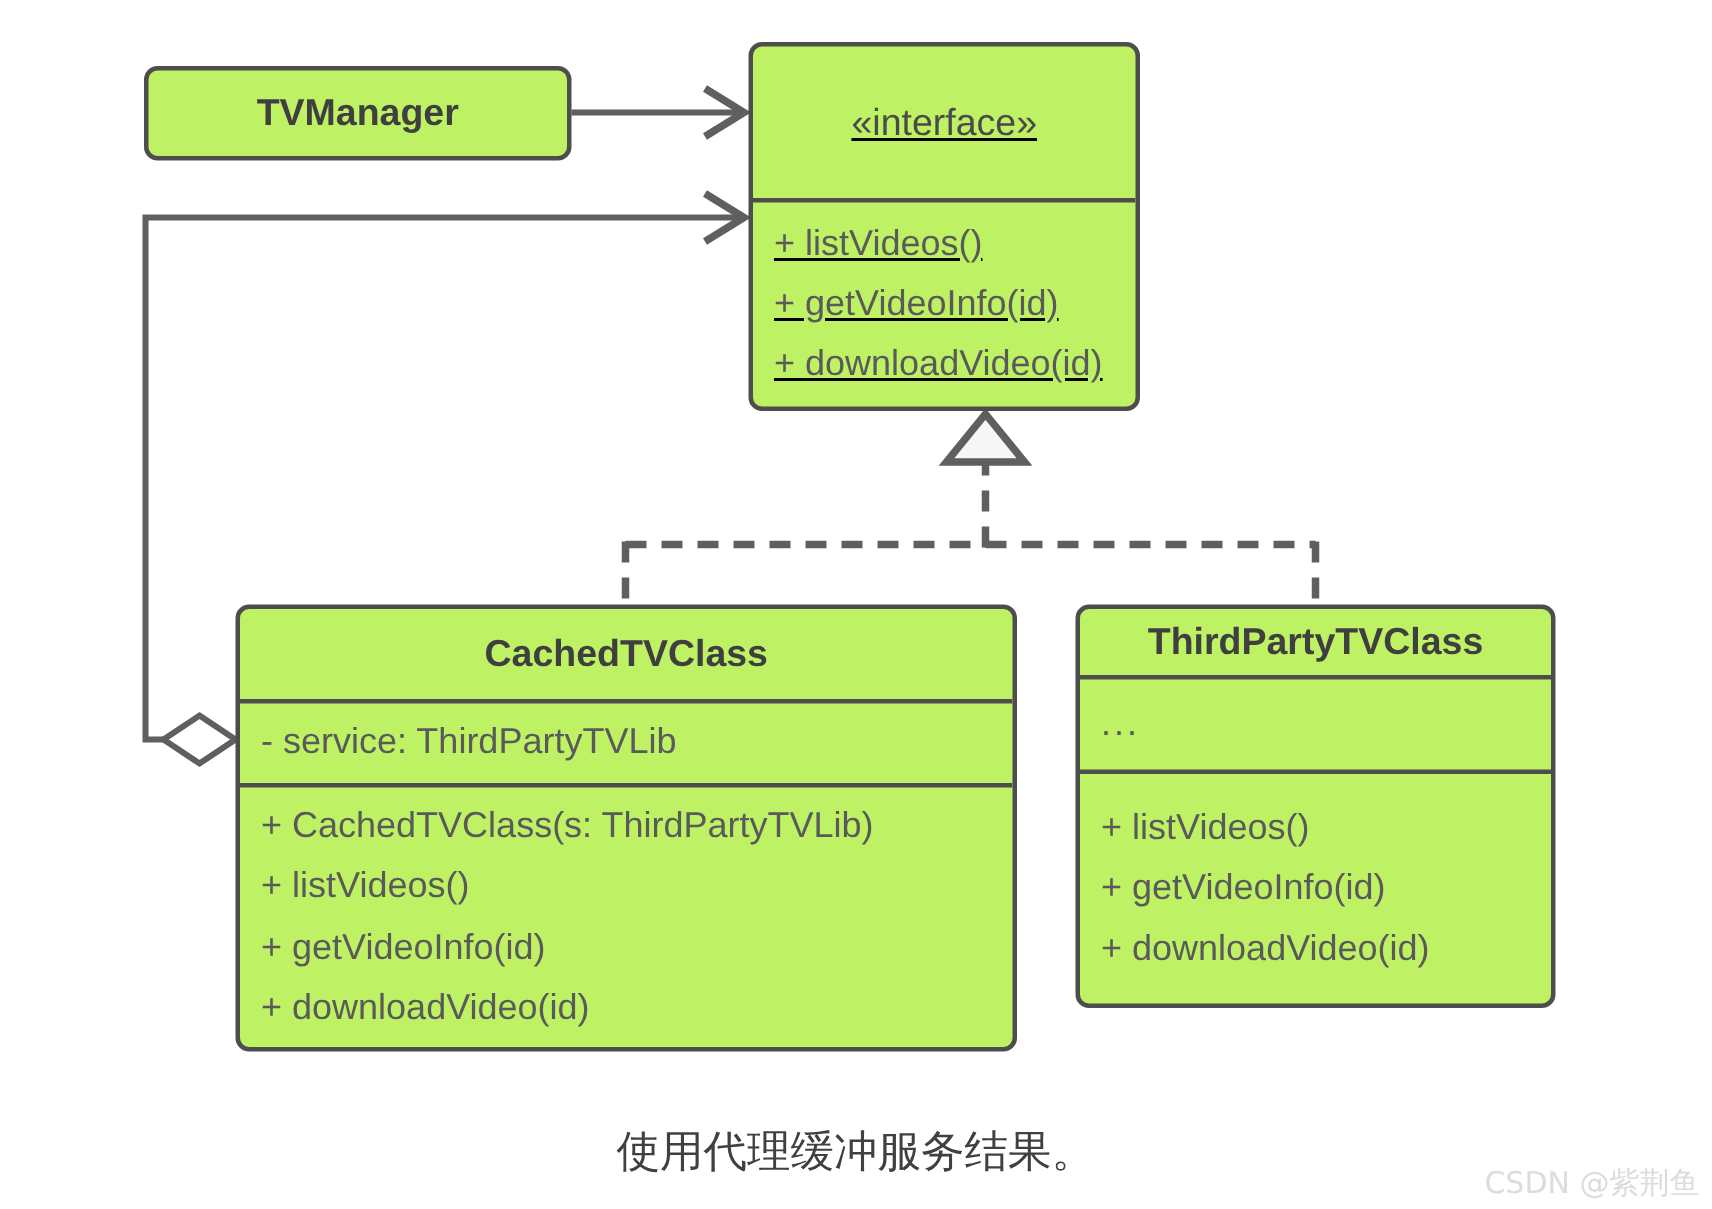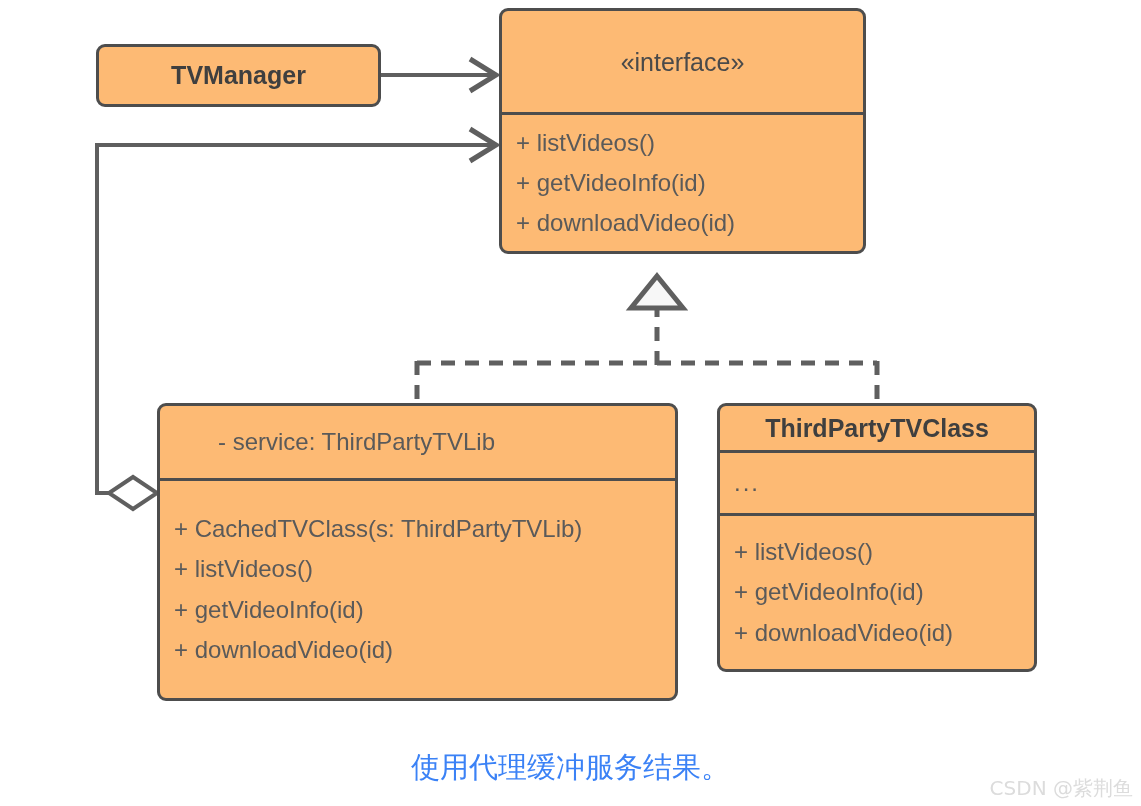--- a/index.html
+++ b/index.html
@@ -19,21 +19,21 @@
     position: absolute;
     left: 0;
     top: 0;
     width: 1141px;
     height: 806px;
     pointer-events: none;
   }
   .uml-box {
     position: absolute;
     box-sizing: border-box;
-    background: #fdba74;
+    background: #bef264;
     border: 3px solid #4d4d4d;
     border-radius: 9px;
     display: flex;
     flex-direction: column;
     overflow: hidden;
   }
   .compartment {
     box-sizing: border-box;
     display: flex;
     flex-direction: column;
@@ -70,21 +70,21 @@
   .ellipsis-member {
     letter-spacing: 2px;
   }
   .caption {
     position: absolute;
     left: 0;
     top: 748px;
     width: 1141px;
     text-align: center;
     font-size: 29px;
-    color: #3b82f6;
+    color: #404040;
     font-family: "DejaVu Sans", "Liberation Sans", sans-serif;
   }
   .watermark {
     position: absolute;
     right: 8px;
     bottom: 4px;
     font-size: 20px;
     color: #dcdcdc;
     font-family: "DejaVu Sans", "Liberation Sans", sans-serif;
     white-space: nowrap;
@@ -116,33 +116,36 @@
       <polygon points="657,276 683,308 631,308" fill="#f7f7f7" stroke="#5f5f5f" stroke-width="5" stroke-linejoin="miter"></polygon>
     </g>
   </svg>
 
   <div class="uml-box" style="left:96px; top:44px; width:285px; height:63px;">
     <div class="compartment title-compartment" style="flex:1 1 auto;">
       <div class="class-name">TVManager</div>
     </div>
   </div>
 
-  <div class="uml-box" style="left:499px; top:8px; width:367px; height:246px;">
+  <div class="uml-box" style="left:499px; top:28px; width:261px; height:246px;text-decoration:underline;">
     <div class="compartment title-compartment" style="height:101px;">
       <div class="stereotype">«interface»</div>
     </div>
     <div class="compartment" style="flex:1 1 auto;">
       <div class="member">+ listVideos()</div>
       <div class="member">+ getVideoInfo(id)</div>
       <div class="member">+ downloadVideo(id)</div>
     </div>
   </div>
 
   <div class="uml-box" style="left:157px; top:403px; width:521px; height:298px;">
-    <div class="compartment" style="height:72px;padding-left:44px;">
+    <div class="compartment title-compartment" style="height:60px;">
+      <div class="class-name">CachedTVClass</div>
+    </div>
+    <div class="compartment" style="height:56px;">
       <div class="member">- service: ThirdPartyTVLib</div>
     </div>
     <div class="compartment" style="flex:1 1 auto;">
       <div class="member">+ CachedTVClass(s: ThirdPartyTVLib)</div>
       <div class="member">+ listVideos()</div>
       <div class="member">+ getVideoInfo(id)</div>
       <div class="member">+ downloadVideo(id)</div>
     </div>
   </div>
 

